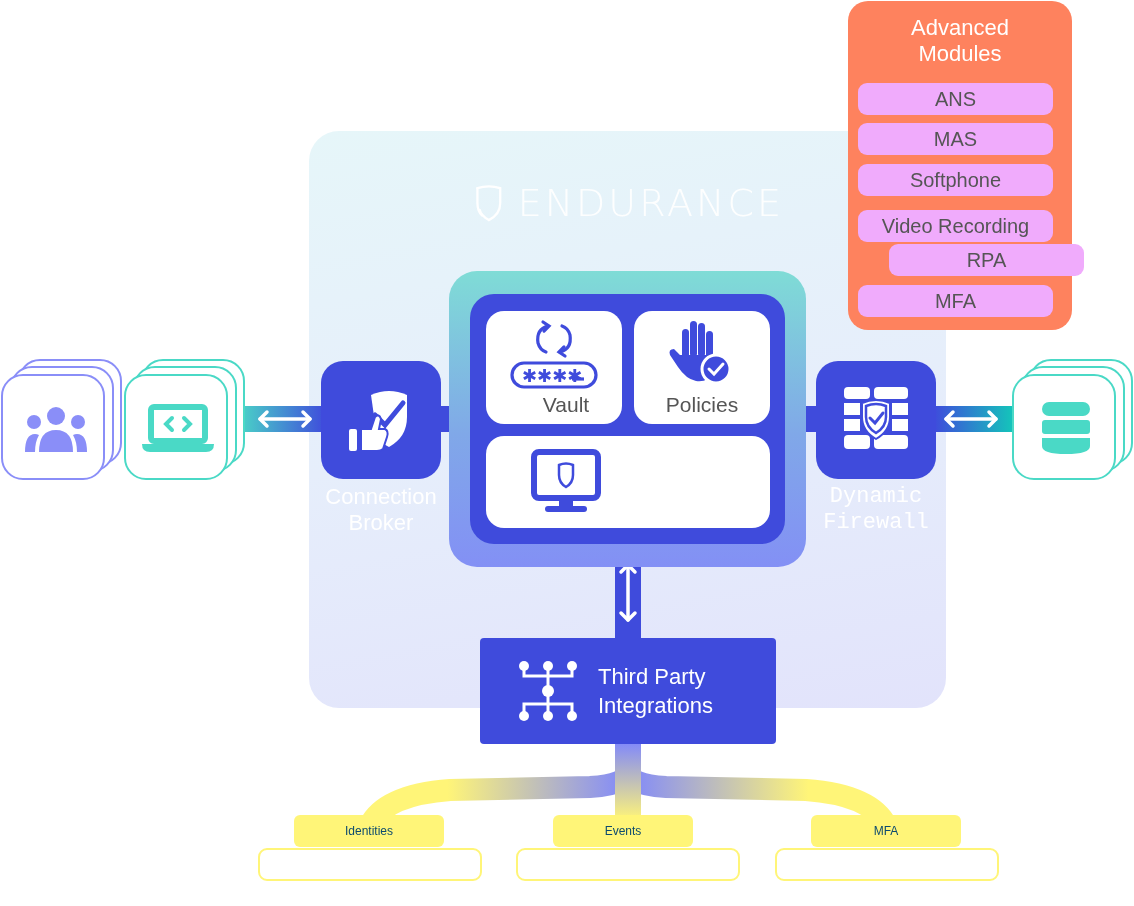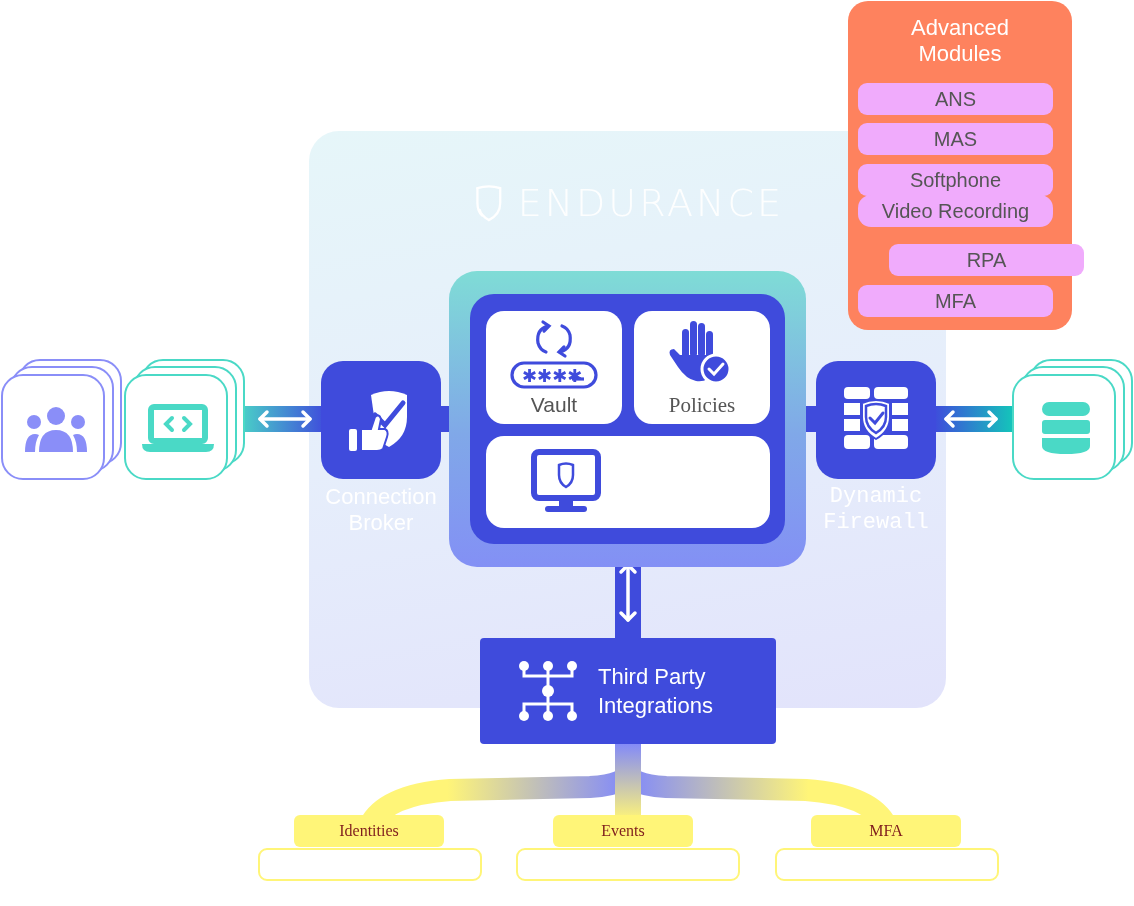--- a/index.html
+++ b/index.html
@@ -33,21 +33,21 @@
 
   
   #adv { left:848px; top:1px; width:224px; height:329px; border-radius:20px; background:#fe825e; }
   #adv-title { position:absolute; left:0; top:14px; width:100%; text-align:center; color:#fff; font-size:22px; line-height:26px; }
   .adv-item { position:absolute; left:10px; width:195px; height:32px; background:#f0abfc; border-radius:9px; text-align:center; font-size:20px; line-height:32px; color:#555; }
 
   
   #tpi { left:480px; top:638px; width:296px; height:106px; border-radius:4px; background:#3f4bdc; }
   #tpi-label { position:absolute; left:118px; top:24px; color:#fff; font-size:22px; line-height:29px; }
 
-  .leaf-tag { position:absolute; height:32px; background:#fff578; border-radius:6px; text-align:center; font-size:16px; line-height:32px; color:#7f1d1d;font-family:Liberation Serif, serif; }
+  .leaf-tag { position:absolute; height:32px; background:#fff578; border-radius:6px; text-align:center; font-size:12px; line-height:32px; color:#0c4a6e; }
   .leaf-box { position:absolute; height:33px; border:2px solid #fff578; border-radius:9px; background:#fff; box-sizing:border-box; }
 </style>
 </head>
 <body>
 
 <div id="platform" class="abs"></div>
 <div id="logo" class="abs">
   <svg width="52" height="64" viewBox="0 0 52 64">
     <path d="M6 6 Q26 0 46 6 L46 32 Q46 52 26 62 Q12 54 10 44" fill="none" stroke="#ffffff" stroke-width="4" stroke-linecap="round"></path>
     <path d="M6 6 L6 32 Q6 46 14 54" fill="none" stroke="#ffffff" stroke-width="4" stroke-linecap="round"></path>
@@ -115,36 +115,36 @@
     <g fill="none" stroke="#3f4bdc" stroke-width="3.2" stroke-linecap="round">
       <path d="M40 7 Q28 10 30 24 Q32 31 38 33"></path>
         <polyline points="35,3 41,7 36,12"></polyline>
       <path d="M52 33 Q64 30 62 16 Q60 9 54 7"></path>
         <polyline points="57,37 51,33 56,28"></polyline>
       <rect x="4" y="44" width="84" height="24" rx="12"></rect>
     </g>
     <text x="14" y="63" font-size="18" font-weight="bold" fill="#3f4bdc" font-family="DejaVu Sans, sans-serif">✱✱✱✱</text>
     <line x1="64" y1="60" x2="76" y2="60" stroke="#3f4bdc" stroke-width="3.2"></line>
   </svg>
-  <div class="card-label" style="top:82px;">Vault</div>
+  <div class="card-label" style="top:82px;padding-left:12px;">Vault</div>
 </div>
 
 <div id="policies" class="card">
   <svg class="abs" style="left:34px;top:8px;" width="64" height="66" viewBox="0 0 64 66">
     <g fill="#3f4bdc">
       <rect x="14" y="10" width="7" height="30" rx="3.5"></rect>
       <rect x="22" y="2" width="7" height="36" rx="3.5"></rect>
       <rect x="30" y="4" width="7" height="34" rx="3.5"></rect>
       <rect x="38" y="12" width="7" height="28" rx="3.5"></rect>
       <path d="M12 36 L46 36 L46 52 Q40 64 28 62 Q18 60 10 48 L2 36 Q0 30 6 30 Z"></path>
     </g>
     <circle cx="48" cy="50" r="14" fill="#3f4bdc" stroke="#fff" stroke-width="3"></circle>
     <polyline points="41,50 46,55 55,45" fill="none" stroke="#fff" stroke-width="3" stroke-linecap="round"></polyline>
   </svg>
-  <div class="card-label" style="top:82px;font-family:Liberation Serif, serif;">Policies</div>
+  <div class="card-label" style="top:82px;">Policies</div>
 </div>
 
 <div id="desktop" class="card">
   <svg class="abs" style="left:45px;top:13px;" width="70" height="66" viewBox="0 0 70 66">
     <rect x="3" y="3" width="64" height="46" rx="5" fill="none" stroke="#3f4bdc" stroke-width="6"></rect>
     <rect x="28" y="50" width="14" height="8" fill="#3f4bdc"></rect>
     <rect x="14" y="57" width="42" height="6" rx="3" fill="#3f4bdc"></rect>
     <path d="M28 16 Q35 13 42 16 L42 26 Q42 34 35 38 Q28 34 28 26 Z" fill="none" stroke="#3f4bdc" stroke-width="2.5"></path>
   </svg>
 </div>
@@ -230,21 +230,21 @@
 </div>
 
 <div id="adv" class="abs">
   <div id="adv-title">
     <div>Advanced</div>
     <div>Modules</div>
   </div>
   <div class="adv-item" style="top:82px;">ANS</div>
   <div class="adv-item" style="top:122px;">MAS</div>
   <div class="adv-item" style="top:163px;">Softphone</div>
-  <div class="adv-item" style="top:194px;border-radius:13px;">Video Recording</div>
+  <div class="adv-item" style="top:209px;">Video Recording</div>
   <div class="adv-item" style="top:243px;margin-left:31px;">RPA</div>
   <div class="adv-item" style="top:284px;">MFA</div>
 </div>
 
 <div id="tpi" class="abs">
   <svg class="abs" style="left:38px;top:22px;" width="60" height="62" viewBox="0 0 60 62">
     <g fill="#fff">
       <circle cx="6" cy="6" r="5"></circle>
         <circle cx="30" cy="6" r="5"></circle>
         <circle cx="54" cy="6" r="5"></circle>

